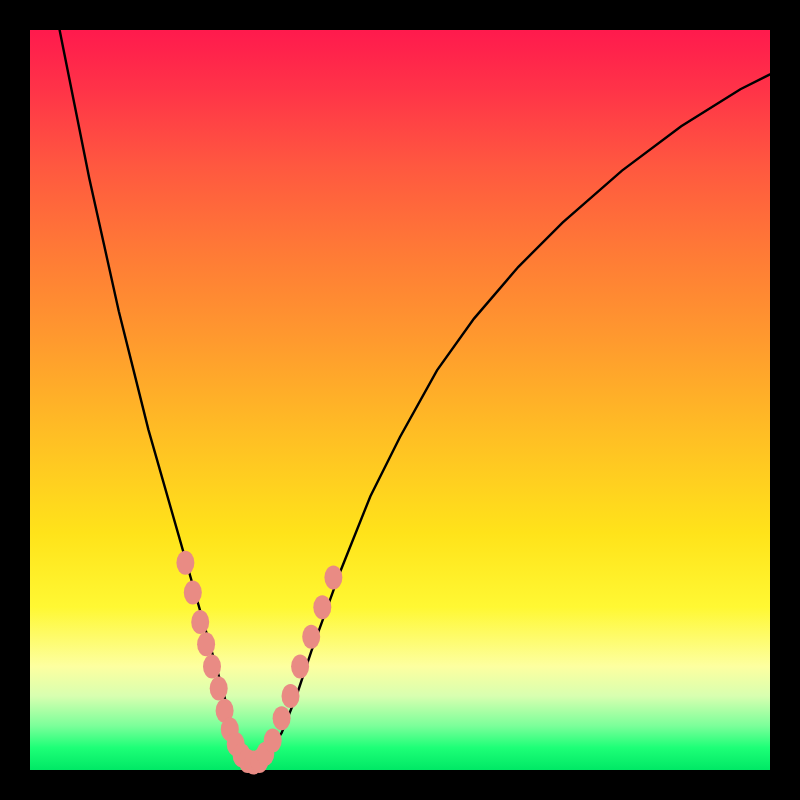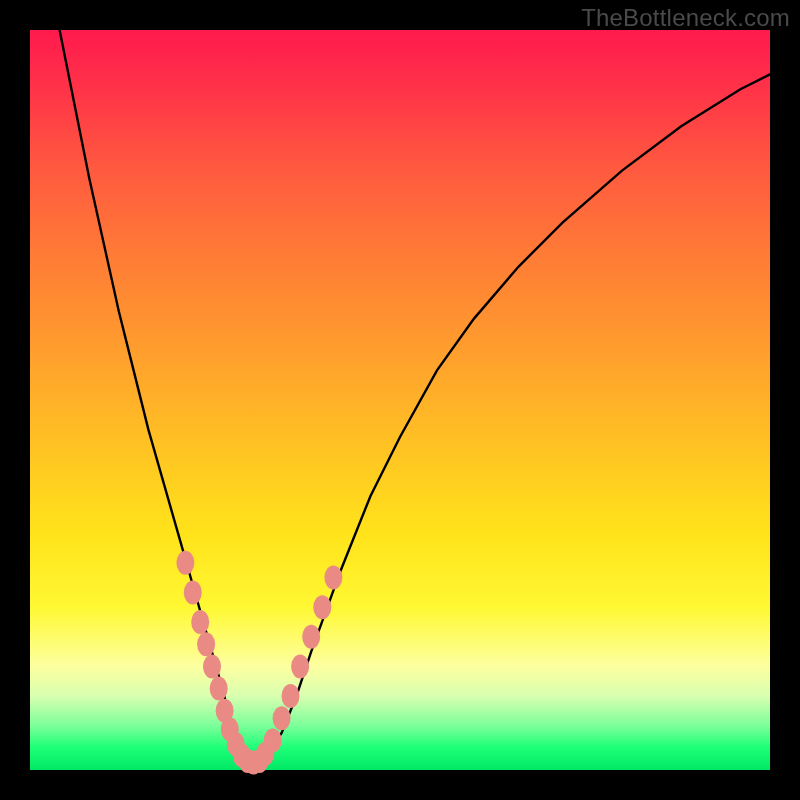--- a/index.html
+++ b/index.html
@@ -86,14 +86,13 @@
           <ellipse cx="242.7" cy="710.4" rx="9" ry="12" fill="#e98b84"></ellipse>
           <ellipse cx="251.6" cy="688.2" rx="9" ry="12" fill="#e98b84"></ellipse>
           <ellipse cx="260.5" cy="666.0" rx="9" ry="12" fill="#e98b84"></ellipse>
           <ellipse cx="270.1" cy="636.4" rx="9" ry="12" fill="#e98b84"></ellipse>
           <ellipse cx="281.2" cy="606.8" rx="9" ry="12" fill="#e98b84"></ellipse>
           <ellipse cx="292.3" cy="577.2" rx="9" ry="12" fill="#e98b84"></ellipse>
           <ellipse cx="303.4" cy="547.6" rx="9" ry="12" fill="#e98b84"></ellipse>
         </g>
     </svg>
   </div>
-  <div class="watermark">TheBottleneck.com</div>
 </div>
 
 </body></html>

